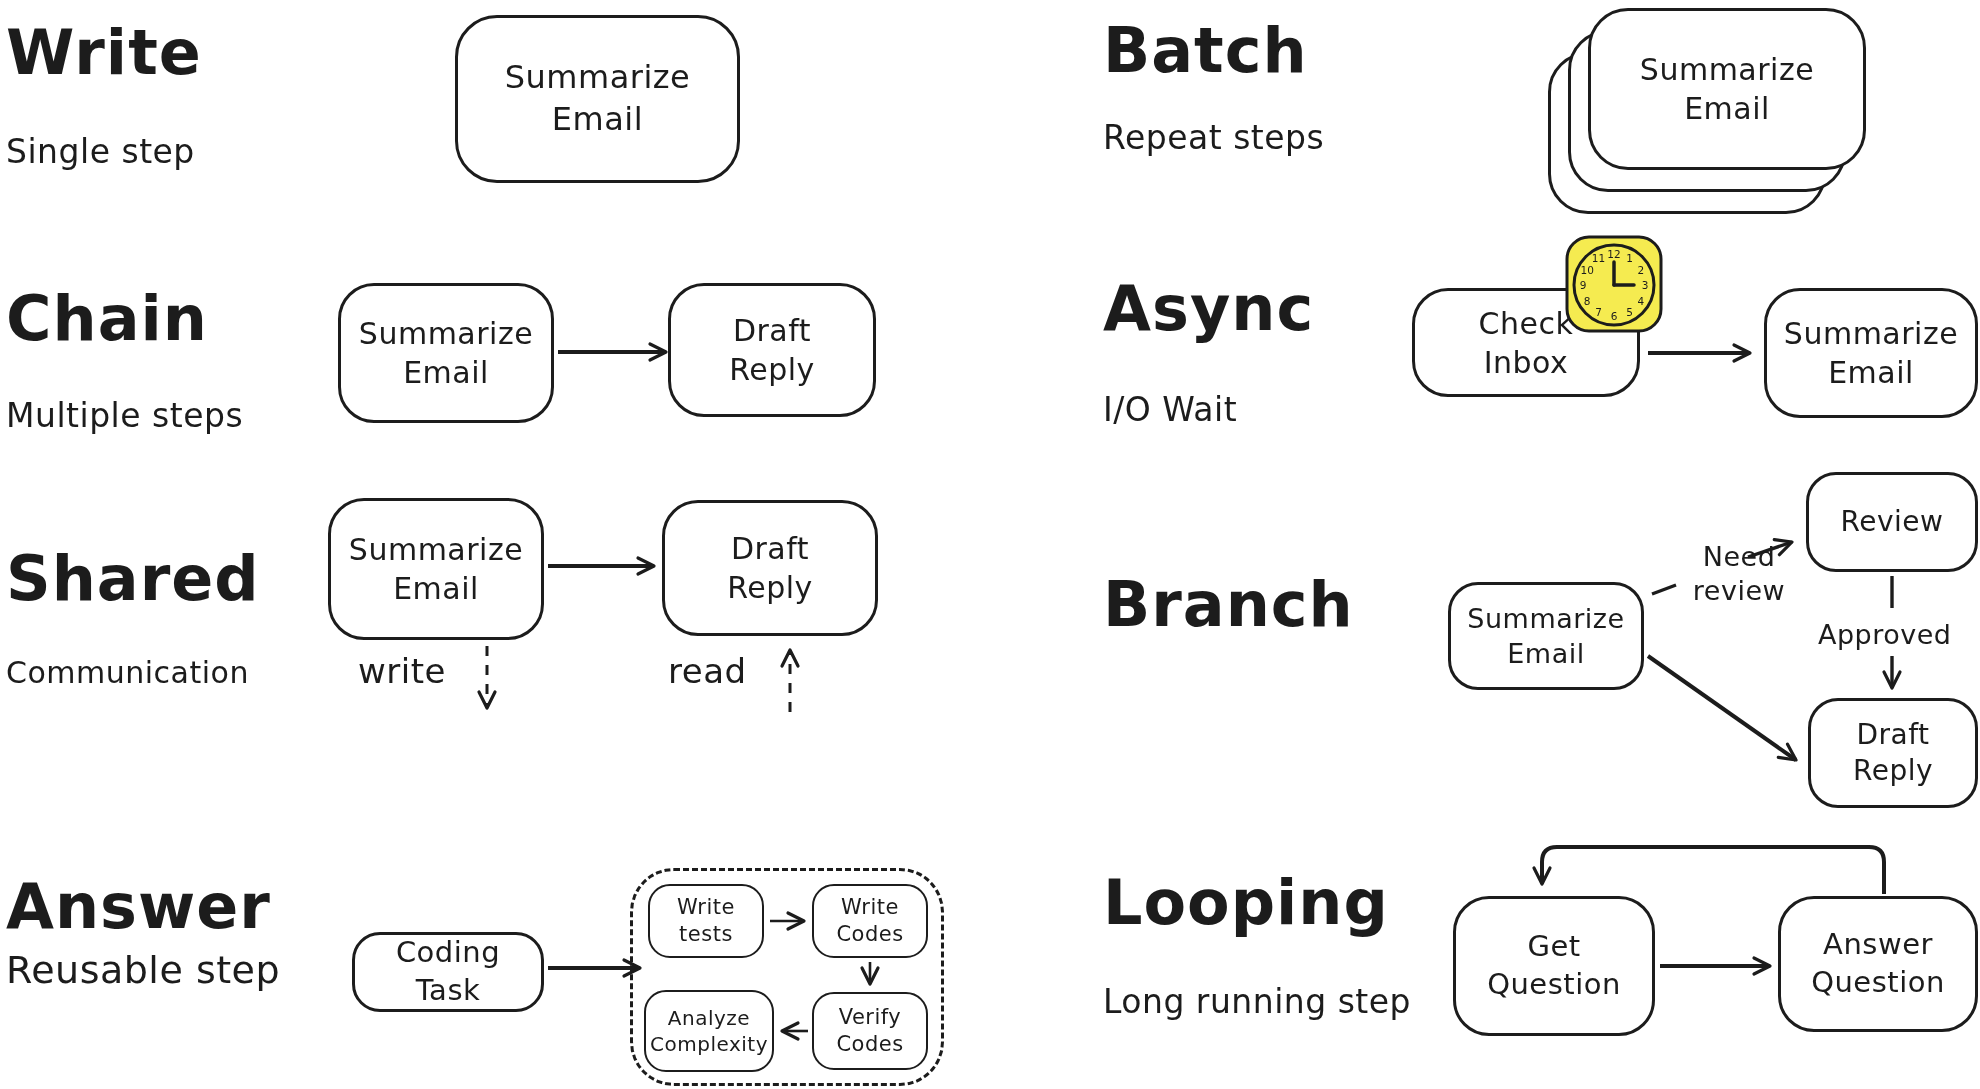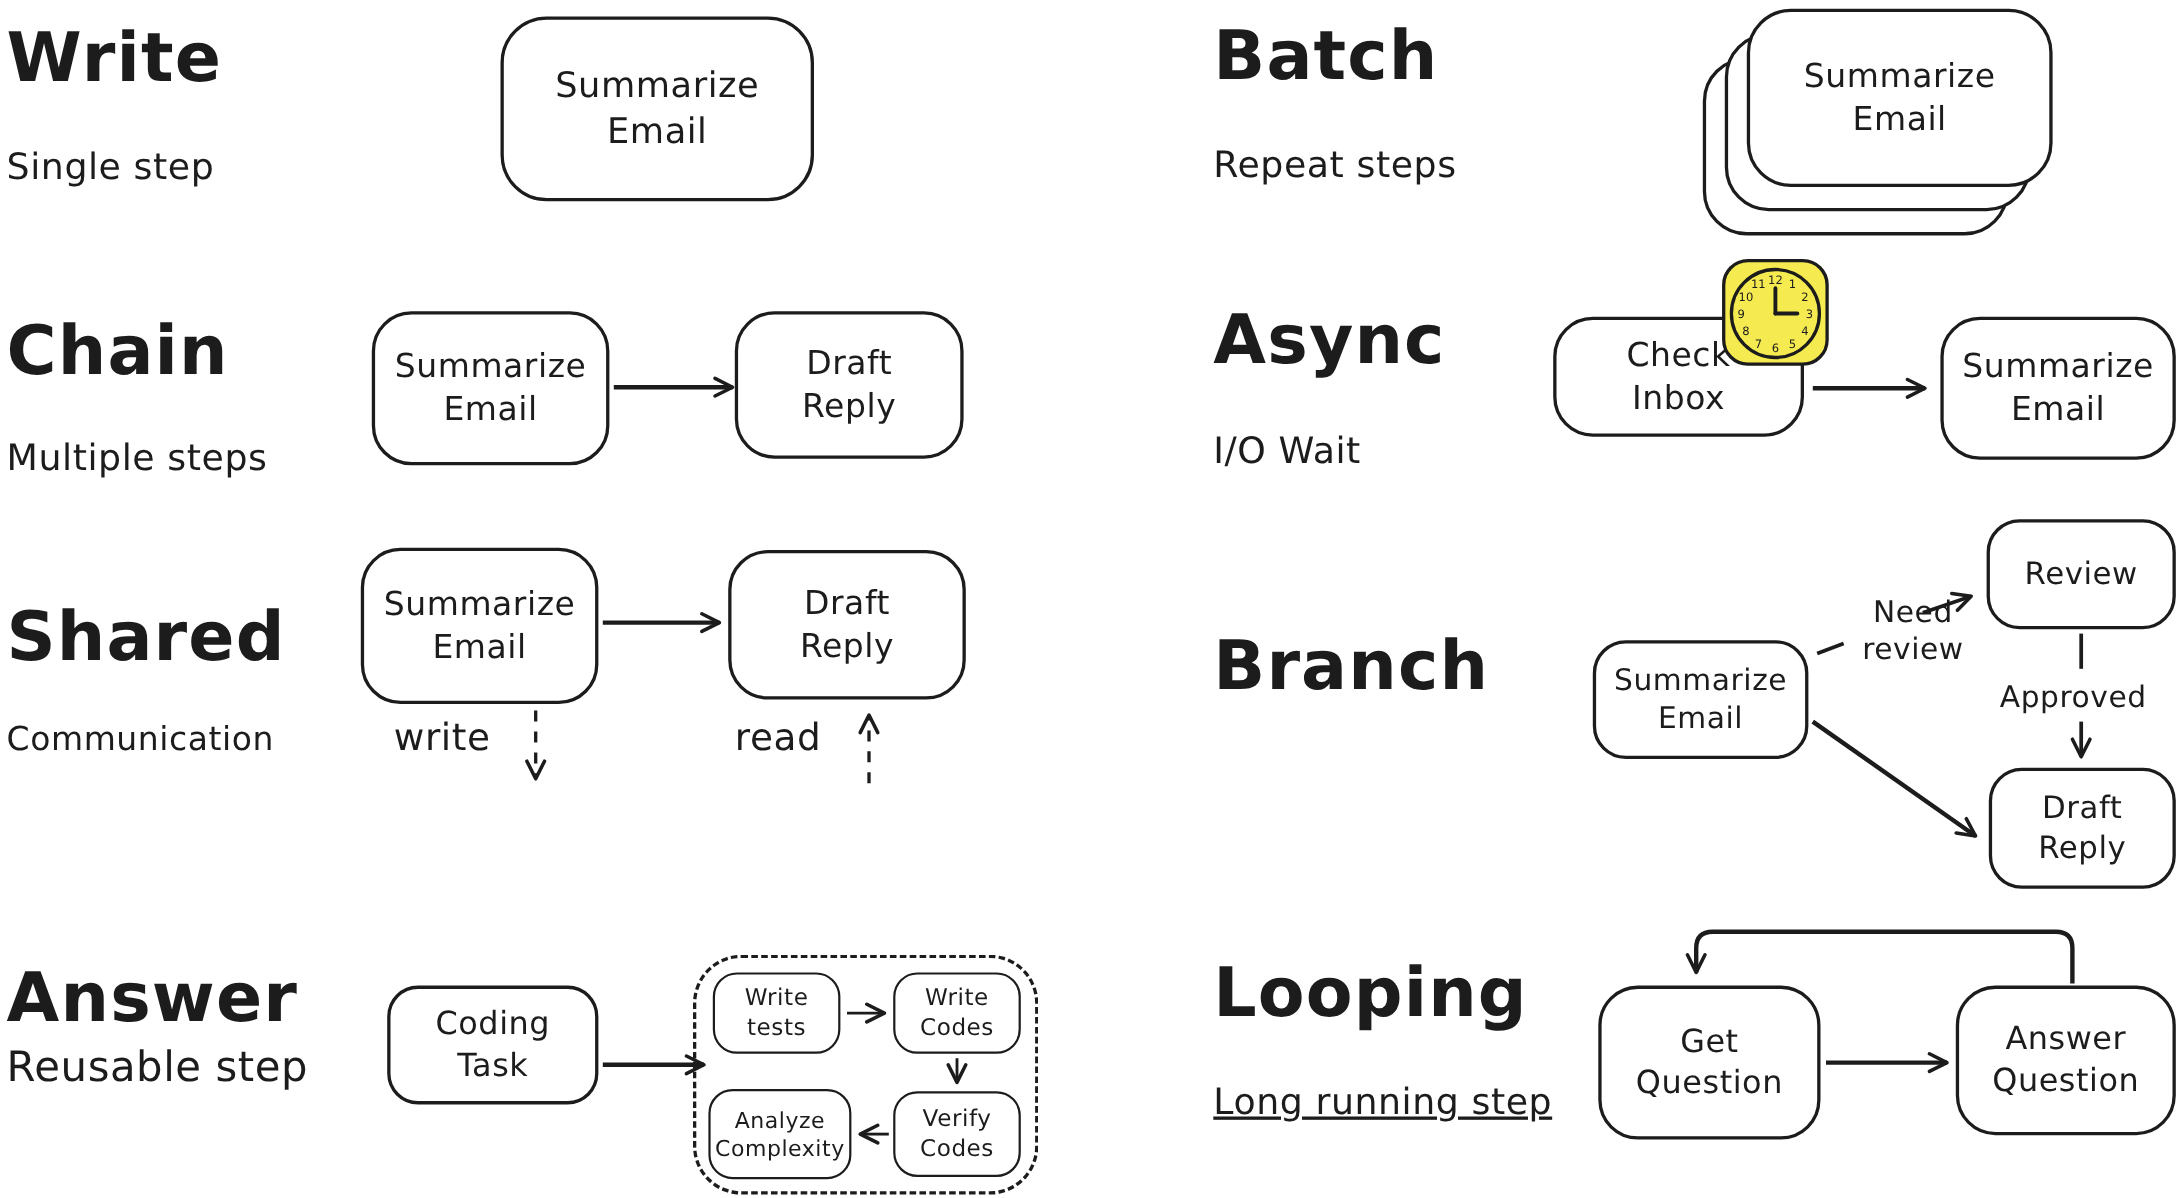--- a/index.html
+++ b/index.html
@@ -99,21 +99,21 @@
   </div>
   <div class="box" style="left:662px;top:500px;width:216px;height:136px;font-size:30px;">
     <span class="box-label">Draft
 Reply</span>
   </div>
   <div class="float-label" style="left:358px;top:650px;font-size:34px;">write</div>
   <div class="float-label" style="left:668px;top:650px;font-size:34px;">read</div>
 
   <div class="title" style="left:6px;top:870px;">Answer</div>
   <div class="subtitle" style="left:6px;top:948px;font-size:38px;">Reusable step</div>
-  <div class="box" style="left:352px;top:896px;width:192px;height:108px;font-size:29px;border-radius:28px;">
+  <div class="box" style="left:352px;top:932px;width:192px;height:80px;font-size:29px;border-radius:28px;">
     <span class="box-label">Coding
 Task</span>
   </div>
   <div class="dashed-container" style="left:630px;top:868px;width:314px;height:218px;"></div>
   <div class="box" style="left:648px;top:884px;width:116px;height:74px;font-size:21px;border-radius:22px;border-width:2.6px;">
     <span class="box-label">Write
 tests</span>
   </div>
   <div class="box" style="left:812px;top:884px;width:116px;height:74px;font-size:21px;border-radius:22px;border-width:2.6px;">
     <span class="box-label">Write
@@ -122,21 +122,21 @@
   <div class="box" style="left:644px;top:990px;width:130px;height:82px;font-size:20px;border-radius:22px;border-width:2.6px;">
     <span class="box-label">Analyze
 Complexity</span>
   </div>
   <div class="box" style="left:812px;top:992px;width:116px;height:78px;font-size:21px;border-radius:22px;border-width:2.6px;">
     <span class="box-label">Verify
 Codes</span>
   </div>
 
   <div class="title" style="left:1103px;top:14px;">Batch</div>
-  <div class="subtitle" style="left:1103px;top:130px;">Repeat steps</div>
+  <div class="subtitle" style="left:1103px;top:118px;">Repeat steps</div>
   <div class="box" style="left:1548px;top:52px;width:278px;height:162px;border-radius:40px;"></div>
   <div class="box" style="left:1568px;top:30px;width:278px;height:162px;border-radius:40px;"></div>
   <div class="box" style="left:1588px;top:8px;width:278px;height:162px;font-size:30px;border-radius:40px;">
     <span class="box-label">Summarize
 Email</span>
   </div>
 
   <div class="title" style="left:1103px;top:272px;">Async</div>
   <div class="subtitle" style="left:1103px;top:390px;">I/O Wait</div>
   <div class="box" style="left:1412px;top:288px;width:228px;height:109px;font-size:30px;">
@@ -179,21 +179,21 @@
   </div>
   <div class="box" style="left:1808px;top:698px;width:170px;height:110px;font-size:28px;border-radius:30px;">
     <span class="box-label">Draft
 Reply</span>
   </div>
   <div class="float-label small-label" style="left:1678px;top:540px;width:122px;text-align:center;">Need
 review</div>
   <div class="float-label small-label" style="left:1818px;top:618px;">Approved</div>
 
   <div class="title" style="left:1103px;top:866px;">Looping</div>
-  <div class="subtitle" style="left:1103px;top:982px;text-decoration:underline;">Long running step</div>
+  <div class="subtitle" style="left:1103px;top:982px;">Long running step</div>
   <div class="box" style="left:1453px;top:896px;width:202px;height:140px;font-size:29px;">
     <span class="box-label">Get
 Question</span>
   </div>
   <div class="box" style="left:1778px;top:896px;width:200px;height:136px;font-size:29px;">
     <span class="box-label">Answer
 Question</span>
   </div>
 
 </div>

